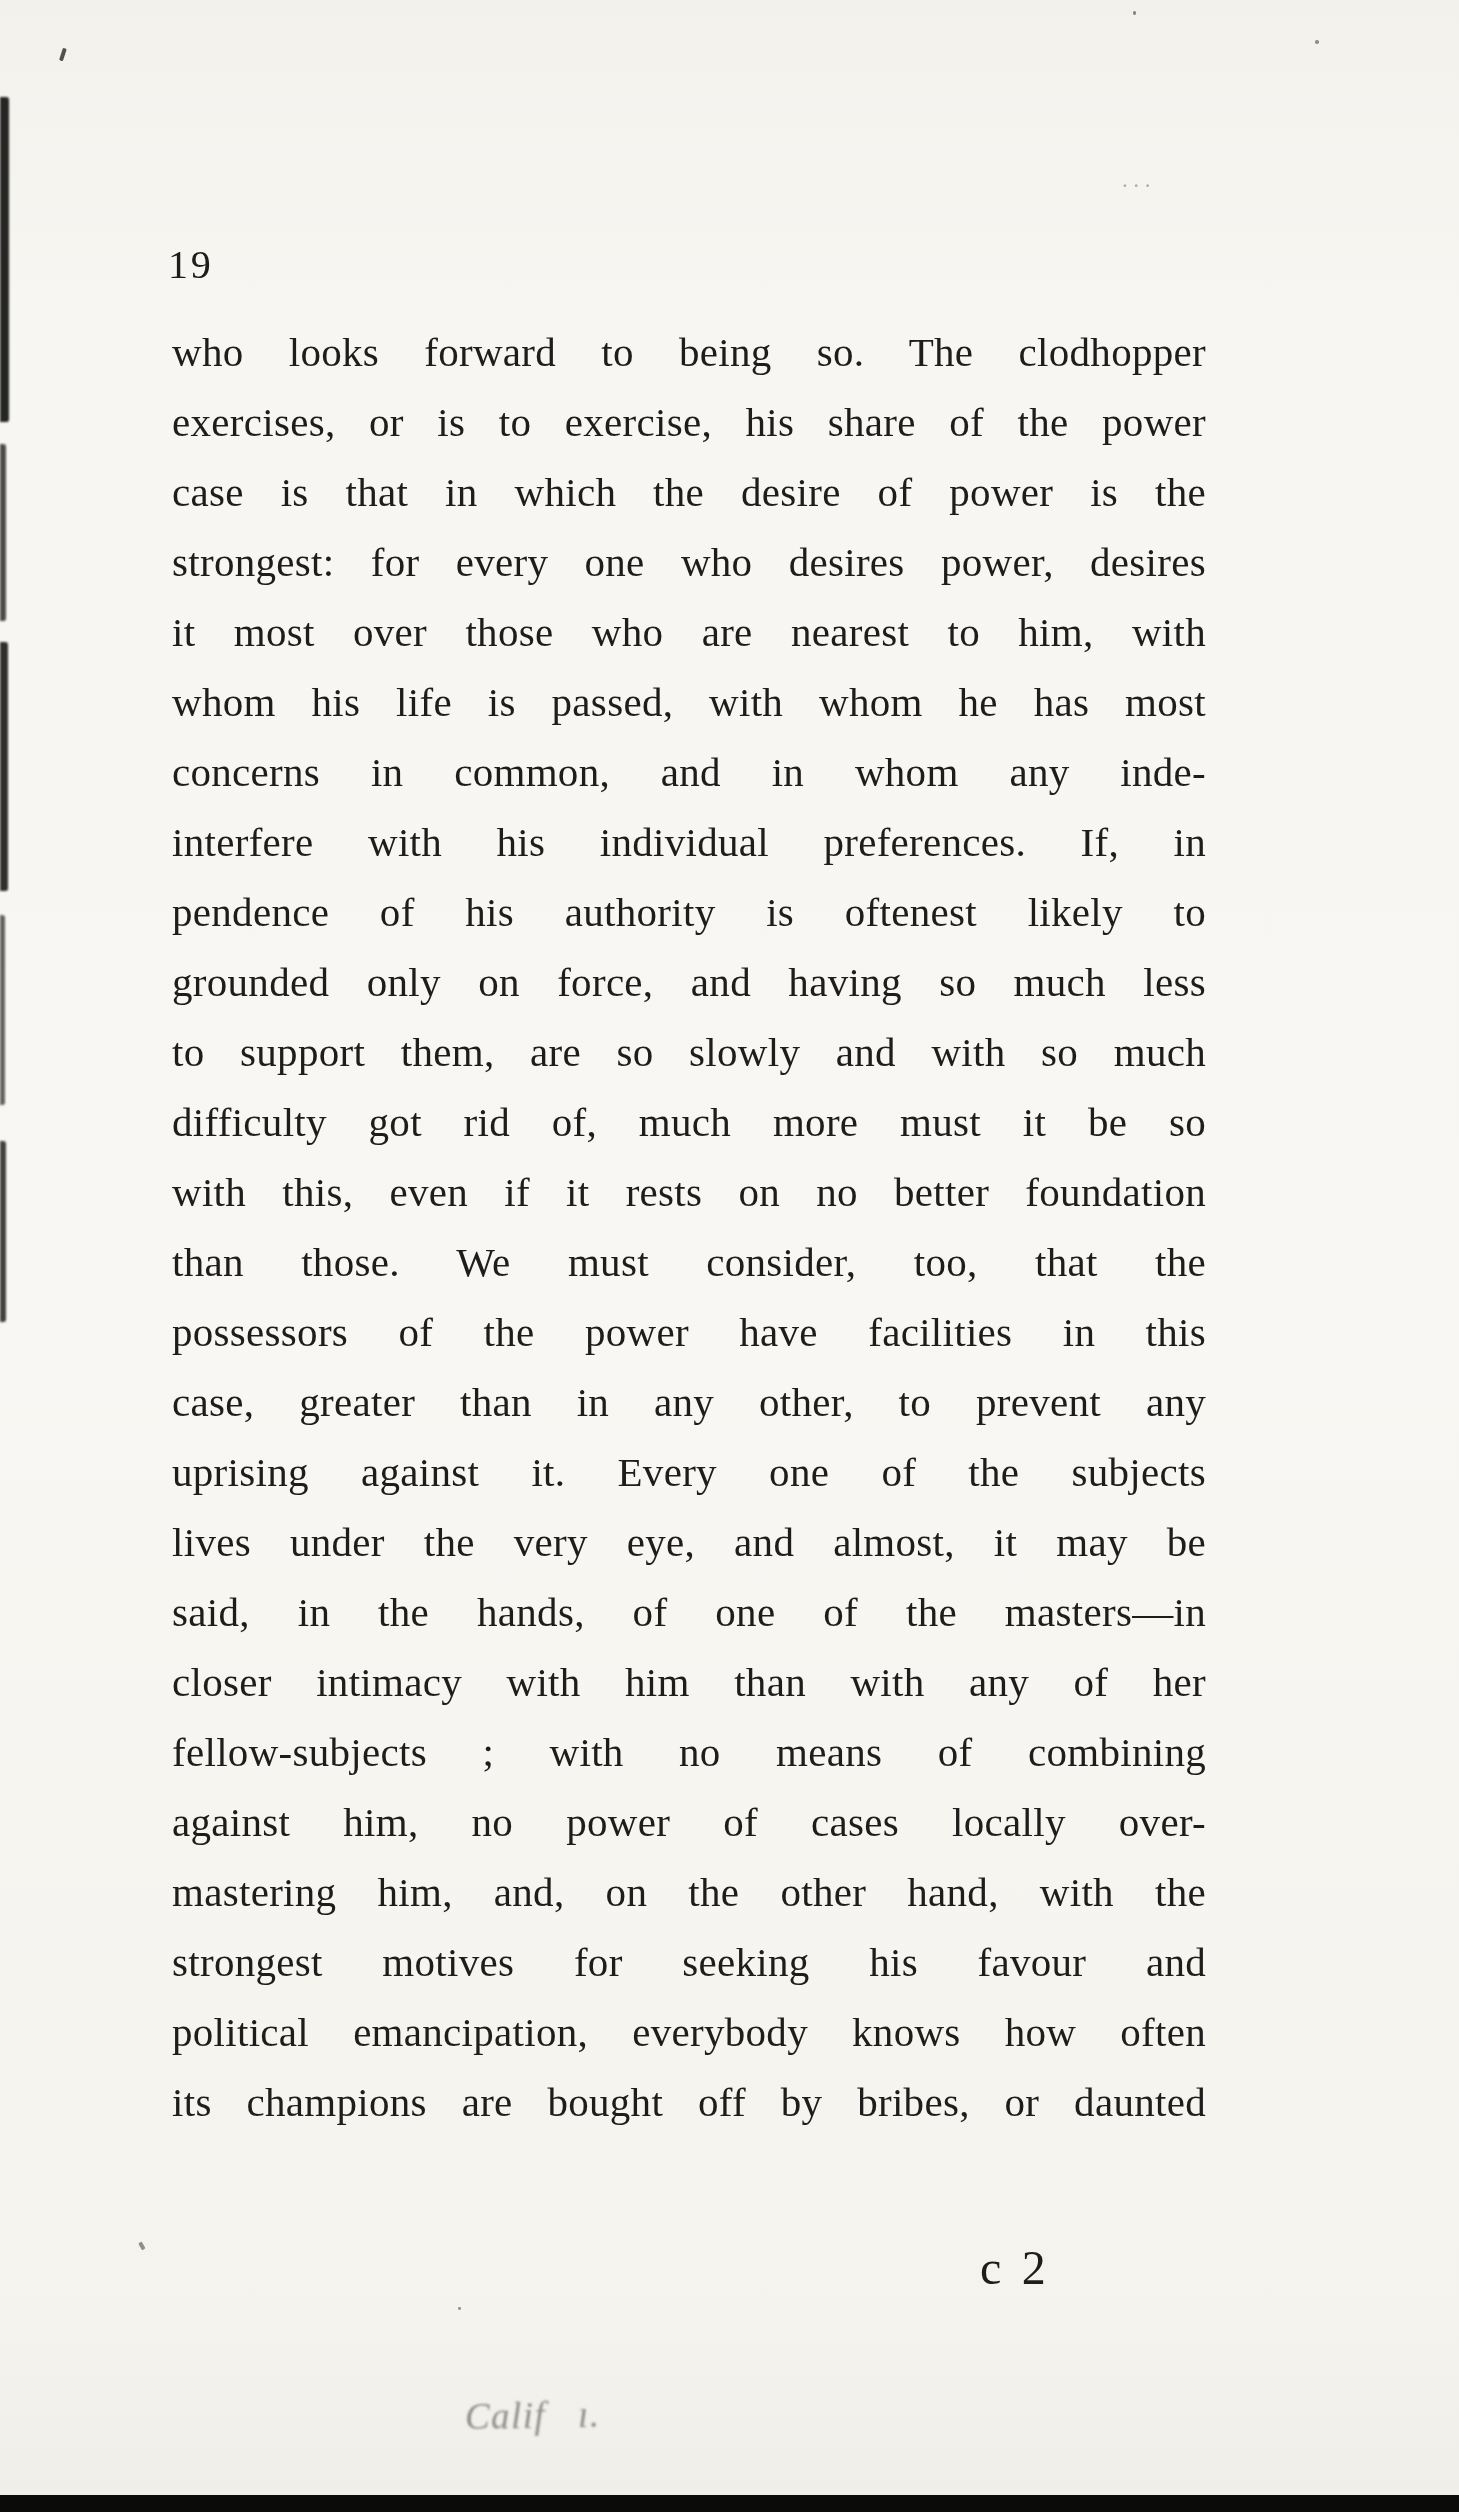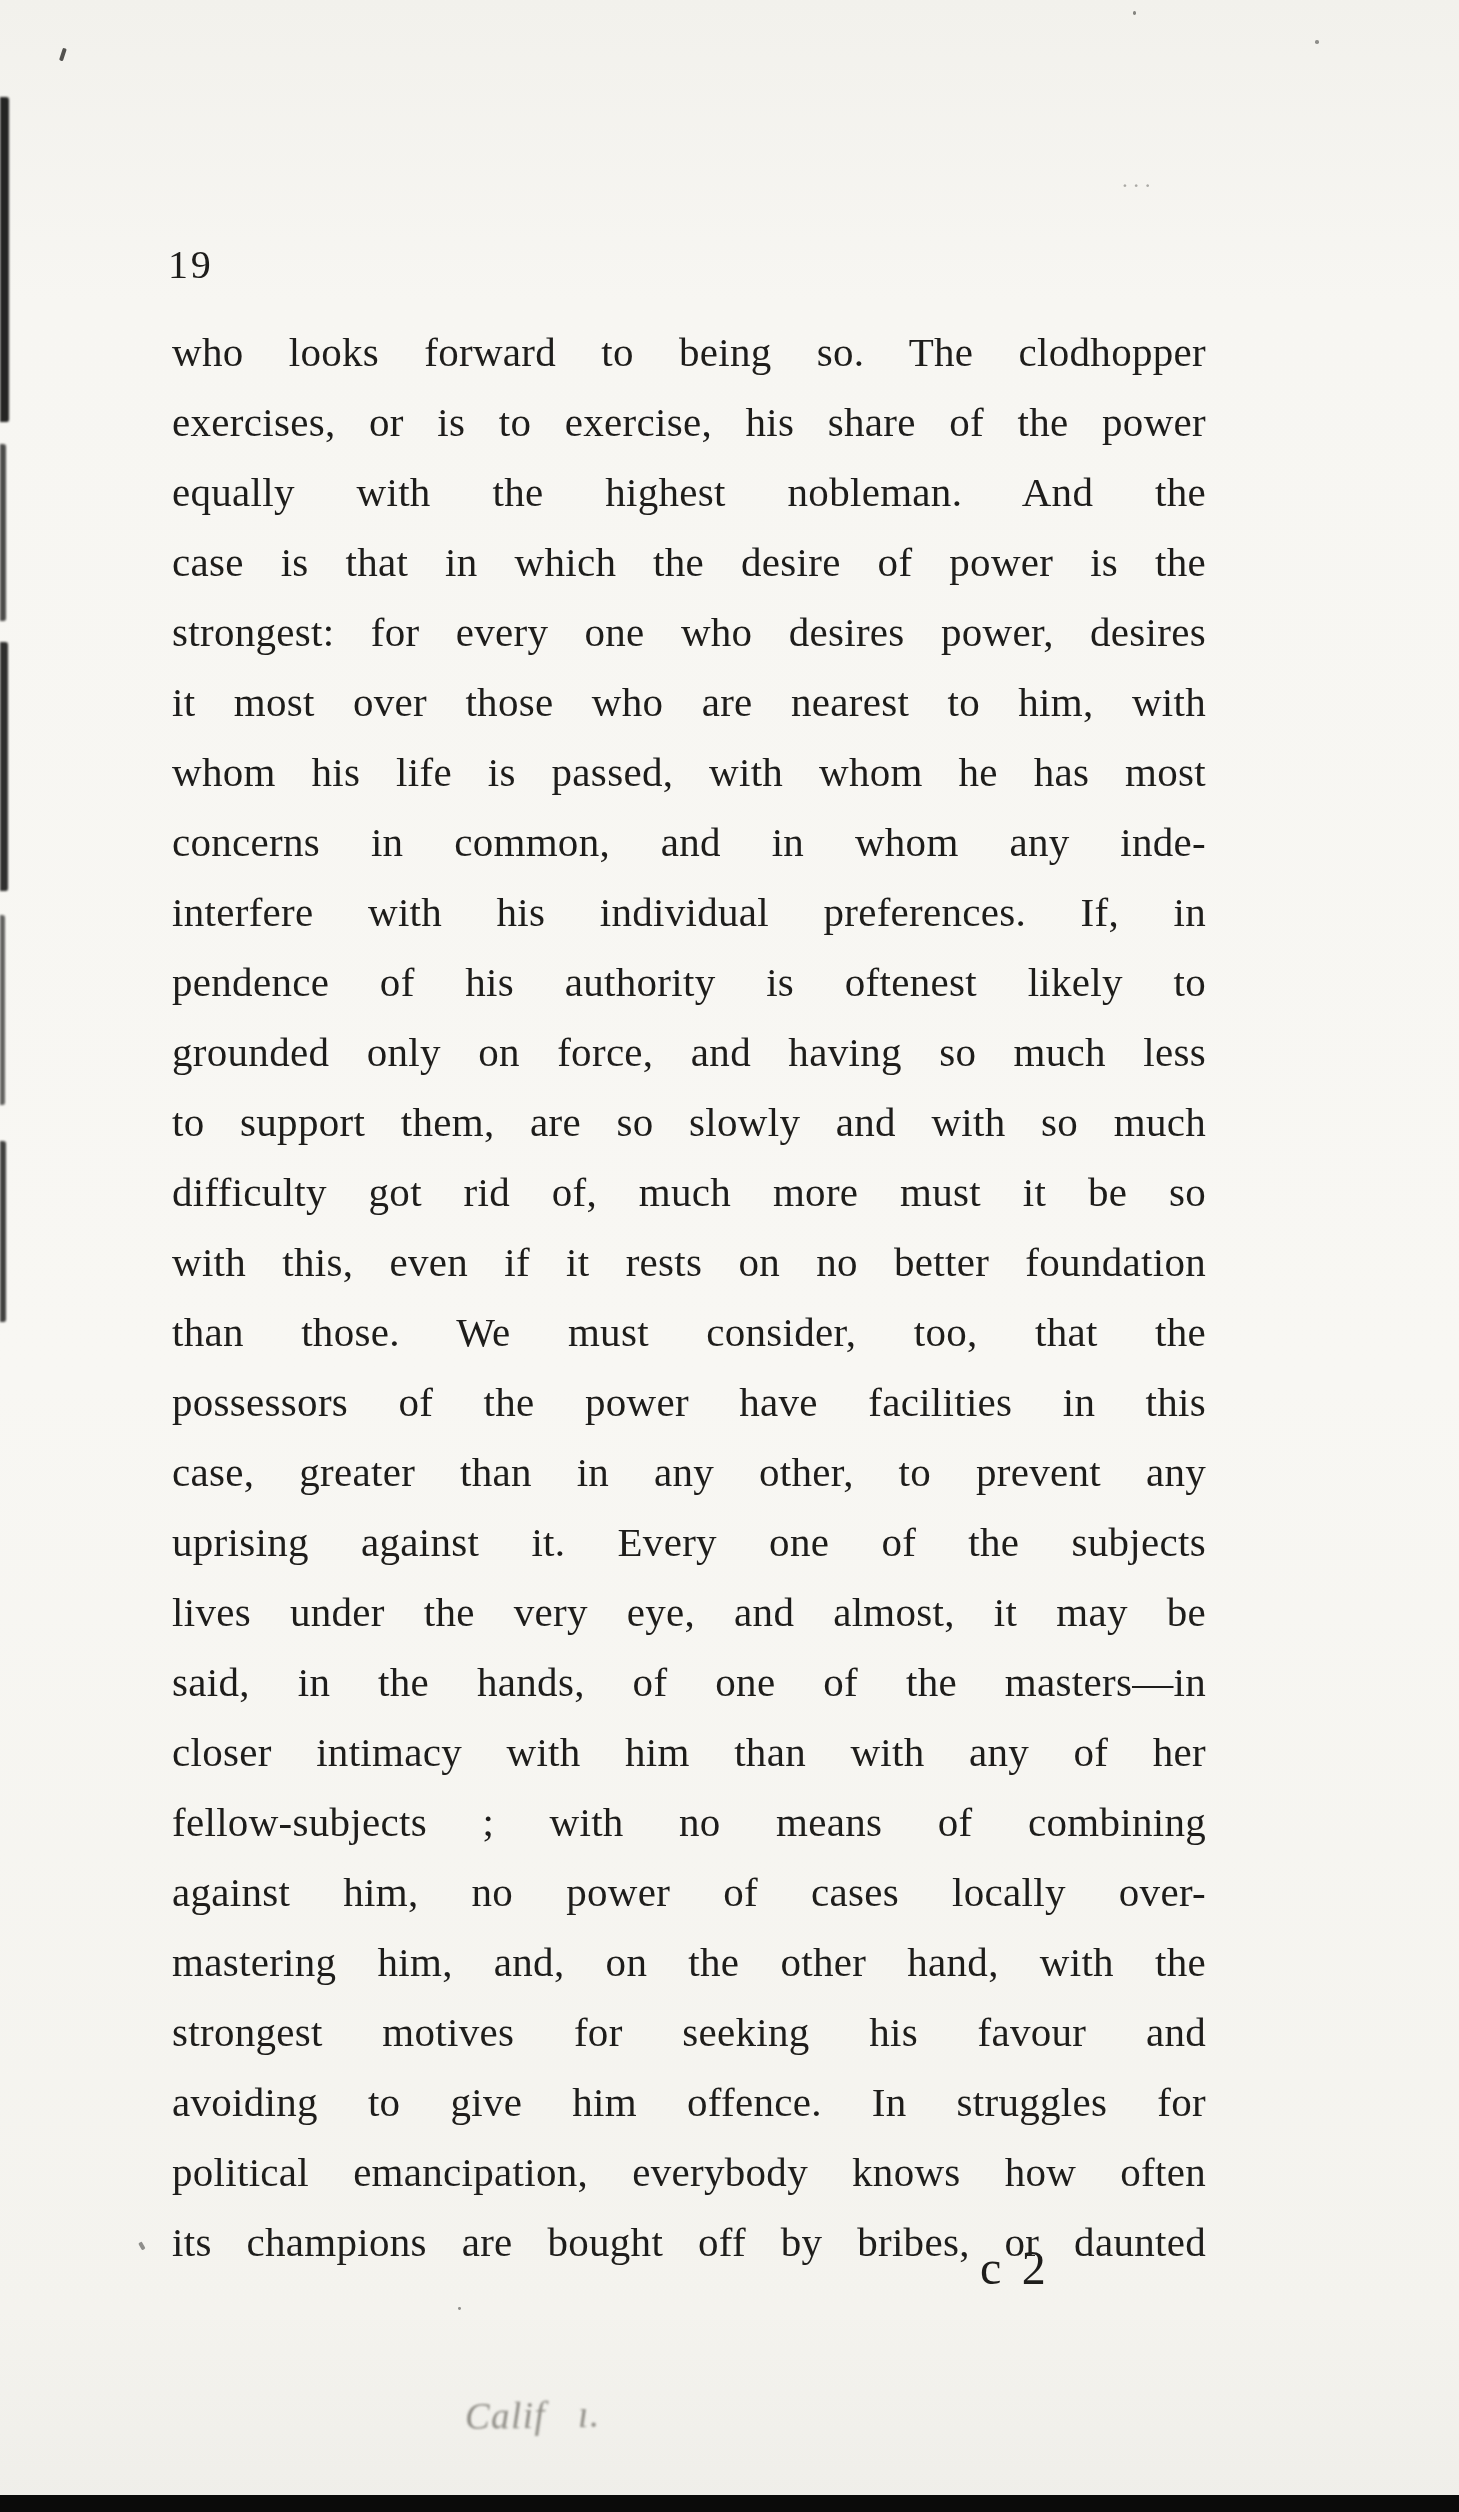--- a/index.html
+++ b/index.html
@@ -108,21 +108,20 @@
 <body>
 
 <div class="page">
 
   <div class="page-number">19</div>
 
   <div class="text-block">
 
   <p class="line">who looks forward to being so. The clodhopper</p>
       <p class="line">exercises, or is to exercise, his share of the power</p>
-      <p class="line">equally with the highest nobleman. And the</p>
       <p class="line">case is that in which the desire of power is the</p>
       <p class="line">strongest: for every one who desires power, desires</p>
       <p class="line">it most over those who are nearest to him, with</p>
       <p class="line">whom his life is passed, with whom he has most</p>
       <p class="line">concerns in common, and in whom any inde-</p>
       <p class="line">interfere with his individual preferences. If, in</p>
       <p class="line">pendence of his authority is oftenest likely to</p>
       <p class="line">grounded only on force, and having so much less</p>
       <p class="line">to support them, are so slowly and with so much</p>
       <p class="line">difficulty got rid of, much more must it be so</p>
@@ -131,21 +130,20 @@
       <p class="line">possessors of the power have facilities in this</p>
       <p class="line">case, greater than in any other, to prevent any</p>
       <p class="line">uprising against it. Every one of the subjects</p>
       <p class="line">lives under the very eye, and almost, it may be</p>
       <p class="line">said, in the hands, of one of the masters—in</p>
       <p class="line">closer intimacy with him than with any of her</p>
       <p class="line">fellow-subjects ; with no means of combining</p>
       <p class="line">against him, no power of cases locally over-</p>
       <p class="line">mastering him, and, on the other hand, with the</p>
       <p class="line">strongest motives for seeking his favour and</p>
-      <p class="line">avoiding to give him offence. In struggles for</p>
       <p class="line">political emancipation, everybody knows how often</p>
       <p class="line">its champions are bought off by bribes, or daunted</p>
     </div>
 
   <div class="signature">c 2</div>
 
   <div class="stamp">Calif   ı.</div>
 
   <div class="edge-mark m1"></div>
   <div class="edge-mark m2"></div>

